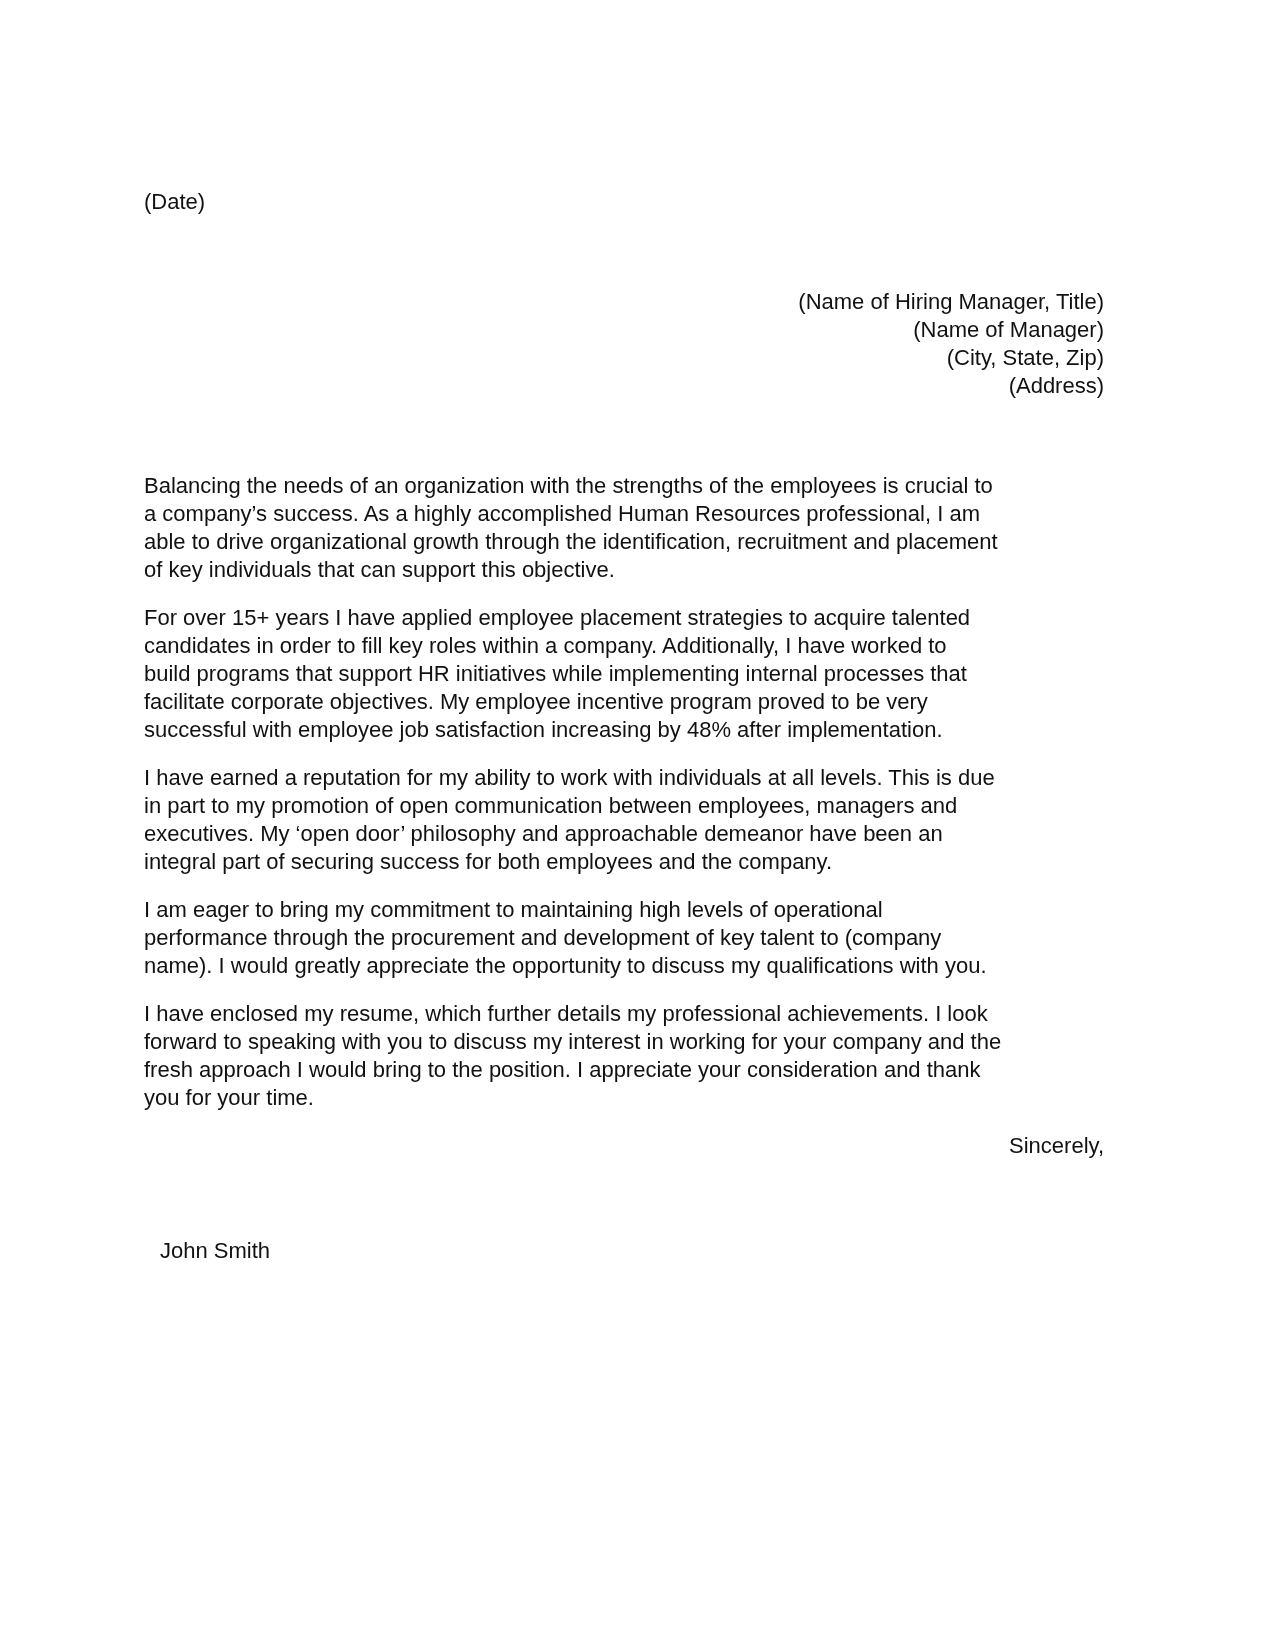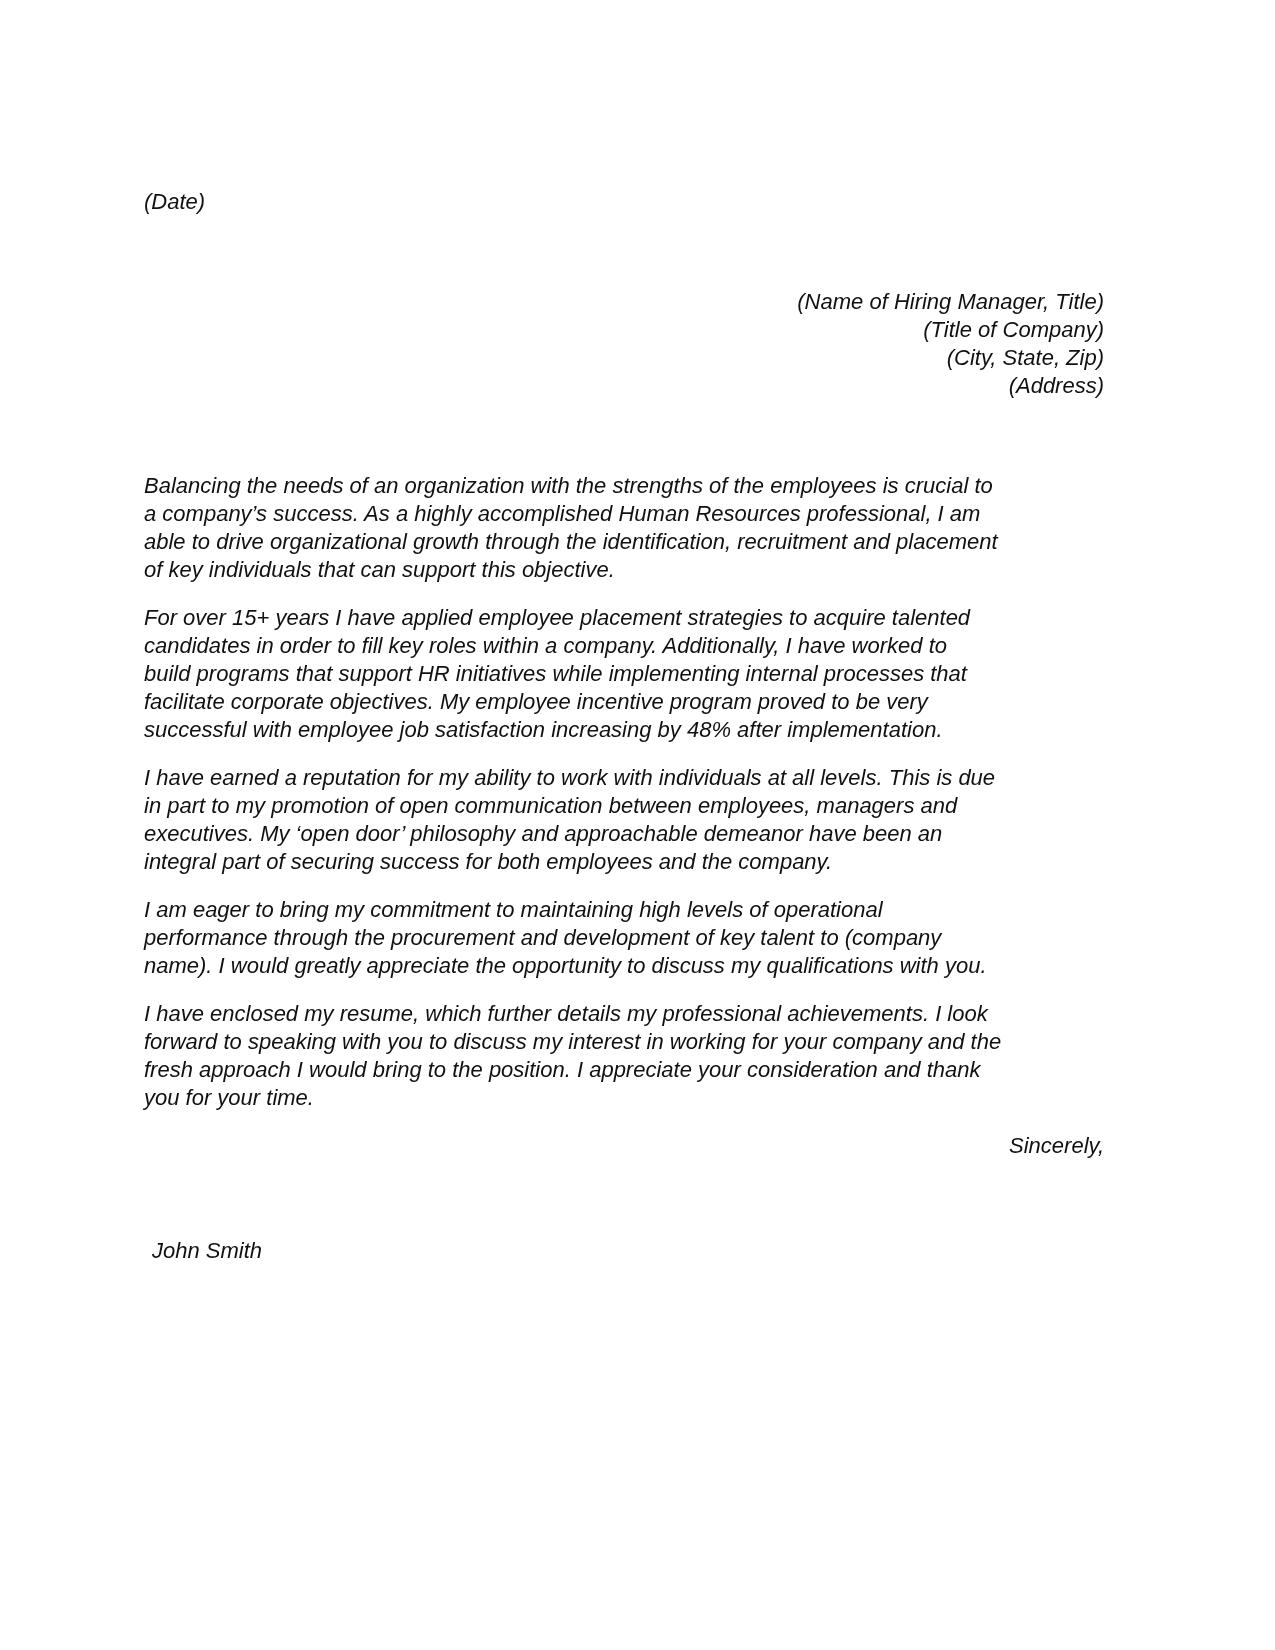--- a/index.html
+++ b/index.html
@@ -15,21 +15,20 @@
     box-sizing: border-box;
     padding: 188px 130px 0 144px;
     font-family: "Liberation Sans", "DejaVu Sans", sans-serif;
     font-size: 22px;
     line-height: 28px;
     color: #111111;
     overflow: hidden;
   }
   .letter-body {
     width: 960px;
-    font-style: italic;
   }
   .date-line {
     margin: 0 0 72px 0;
   }
   .recipient-block {
     margin: 0 0 72px 0;
     text-align: right;
   }
   .recipient-line {
     margin: 0;
@@ -39,34 +38,34 @@
   }
   .paragraph {
     margin: 0 0 20px 0;
     white-space: pre-line;
   }
   .closing {
     margin: 0 0 77px 0;
     text-align: right;
   }
   .signature {
-    margin: 8px;
+    margin: 16px;
   }
 </style>
 </head>
 <body>
 
 <div class="page">
   <div class="letter-body">
 
     <p class="date-line">(Date)</p>
 
     <div class="recipient-block">
       <p class="recipient-line">(Name of Hiring Manager, Title)</p>
-      <p class="recipient-line">(Title of Company)</p>
+      <p class="recipient-line">(Name of Manager)</p>
       <p class="recipient-line">(City, State, Zip)</p>
       <p class="recipient-line">(Address)</p>
     </div>
 
 
     <p class="paragraph">Balancing the needs of an organization with the strengths of the employees is crucial to
 a company’s success. As a highly accomplished Human Resources professional, I am
 able to drive organizational growth through the identification, recruitment and placement
 of key individuals that can support this objective.</p>
 

